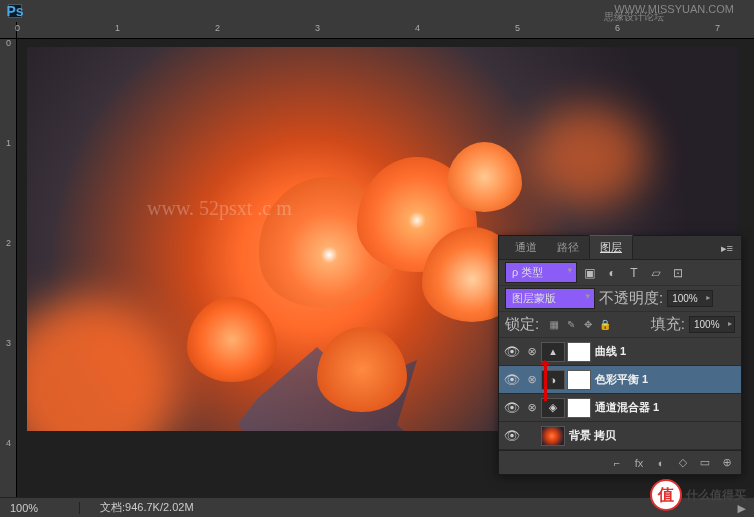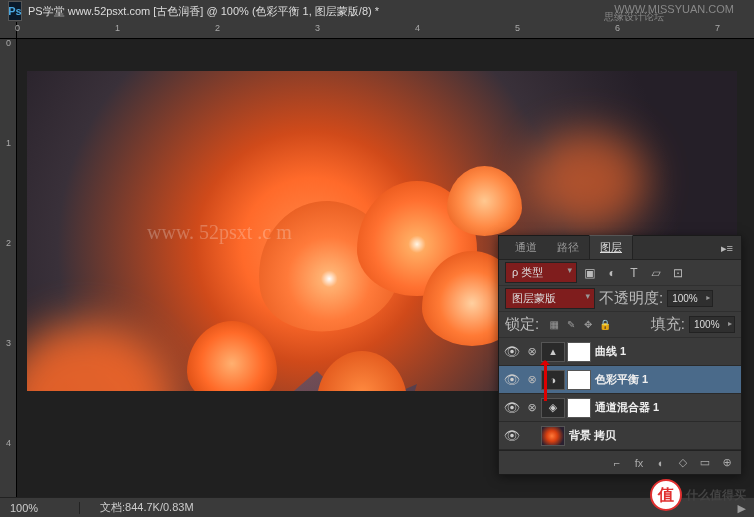--- a/index.html
+++ b/index.html
@@ -1,27 +1,27 @@
 <!DOCTYPE html>
 <html><head>
 <meta charset="utf-8">
 <style>
 * { margin: 0; padding: 0; box-sizing: border-box; font-family: "Microsoft YaHei", sans-serif; }
 body { background: #1a1a1a; width: 754px; height: 517px; overflow: hidden; position: relative; color: #ccc; font-size: 11px; }
 .title-bar { background: #3a3a3a; height: 22px; padding: 4px 8px; font-size: 11px; color: #ddd; display: flex; align-items: center; }
-.ps-icon { width: 14px; height: 20px; background: #0a1a2a; color: #4aa8e0; font-size: 11px; font-weight: bold; display: inline-flex; align-items: center; justify-content: center; margin-right: 6px; border: 1px solid #555; }
+.ps-icon { width: 14px; height: 14px; background: #0a1a2a; color: #4aa8e0; font-size: 14px; font-weight: bold; display: inline-flex; align-items: center; justify-content: center; margin-right: 14px; border: 1px solid #555; }
 .top-label { position: absolute; top: 10px; right: 90px; color: #888; font-size: 10px; }
 .top-label2 { position: absolute; top: 3px; right: 20px; color: #888; font-size: 11px; }
 .ruler-h { background: #3a3a3a; height: 17px; border-bottom: 1px solid #000; display: flex; align-items: flex-end; position: relative; margin-left: 17px; }
 .ruler-h .num { position: absolute; top: 1px; font-size: 9px; color: #aaa; }
 .ruler-v { background: #3a3a3a; width: 17px; border-right: 1px solid #000; position: absolute; left: 0; top: 39px; bottom: 20px; }
 .ruler-v .num { font-size: 9px; color: #aaa; text-align: center; width: 17px; line-height: 8px; }
 .corner { position: absolute; left: 0; top: 22px; width: 17px; height: 17px; background: #3a3a3a; border-right: 1px solid #000; border-bottom: 1px solid #000; }
 .canvas-area { position: absolute; left: 17px; top: 39px; right: 0; bottom: 20px; background: #202020; overflow: hidden; }
-.canvas-img { position: absolute; left: 10px; top: 8px; width: 710px; height: 320px; background: radial-gradient(circle at 40% 55%, #ff8a4a 0%, #ff6a2a 15%, #d04a1a 25%, rgba(60,50,60,0.9) 55%, #251f28 80%); overflow: hidden; margin-top: 24px; }
+.canvas-img { position: absolute; left: 10px; top: 8px; width: 710px; height: 384px; background: radial-gradient(circle at 40% 55%, #ff8a4a 0%, #ff6a2a 15%, #d04a1a 25%, rgba(60,50,60,0.9) 55%, #251f28 80%); overflow: hidden; }
 .flower { position: absolute; border-radius: 50% 50% 50% 50% / 60% 60% 40% 40%; }
 .f1 { width: 140px; height: 130px; left: 230px; top: 130px; background: radial-gradient(circle at 50% 60%, #fff 0%, #ffb070 8%, #ff7a3a 40%, #e0551a 90%); transform: rotate(-10deg); }
 .f2 { width: 120px; height: 115px; left: 330px; top: 110px; background: radial-gradient(circle at 50% 55%, #fff5e5 0%, #ffaa60 10%, #ff7030 50%, #da4a10 95%); }
 .f3 { width: 100px; height: 95px; left: 395px; top: 180px; background: radial-gradient(circle at 50% 55%, #ffd0a0 0%, #ff7a35 45%, #d84810 95%); }
 .f4 { width: 90px; height: 85px; left: 160px; top: 250px; background: radial-gradient(circle at 50% 50%, #ffb070 0%, #ff6a28 50%, #c8400a 95%); }
 .f5 { width: 75px; height: 70px; left: 420px; top: 95px; background: radial-gradient(circle at 50% 50%, #ffc890 0%, #ff8a45 50%, #e55818 95%); }
 .f6 { width: 90px; height: 85px; left: 290px; top: 280px; background: radial-gradient(circle at 50% 50%, #ff8a40 0%, #e0551a 80%); }
 .blob { position: absolute; border-radius: 50%; filter: blur(20px); }
 .b1 { width: 180px; height: 180px; left: -30px; top: 250px; background: #ff6a28; opacity: 0.85; }
 .b2 { width: 120px; height: 100px; left: 500px; top: 60px; background: #ff6a28; opacity: 0.6; }
@@ -31,21 +31,21 @@
 .status-zoom { padding: 0 10px; border-right: 1px solid #222; width: 80px; }
 .status-doc { padding: 0 20px; }
 .status-arrow { position: absolute; right: 8px; top: 4px; color: #999; }
 
 .layers-panel { position: absolute; right: 12px; top: 235px; width: 244px; background: #3a3a3a; border: 1px solid #1a1a1a; box-shadow: 0 2px 10px rgba(0,0,0,0.5); color: #ccc; font-size: 11px; }
 .panel-tabs { display: flex; background: #323232; height: 24px; border-bottom: 1px solid #222; align-items: flex-end; padding-left: 6px; }
 .panel-tab { padding: 4px 10px; color: #999; cursor: pointer; }
 .panel-tab.active { background: #3a3a3a; color: #ddd; border-top: 1px solid #555; border-left: 1px solid #222; border-right: 1px solid #222; text-decoration: underline; }
 .panel-menu { margin-left: auto; padding: 4px 8px; color: #bbb; }
 .panel-row { display: flex; align-items: center; padding: 4px 6px; gap: 4px; border-bottom: 1px solid #2f2f2f; height: 26px; }
-.dd { background: #7f1d1d; border: 1px solid #222; padding: 2px 18px 2px 6px; position: relative; color: #ddd; font-size: 11px; }
+.dd { background: #8b5cf6; border: 1px solid #222; padding: 2px 18px 2px 6px; position: relative; color: #ddd; font-size: 11px; }
 .dd::after { content: "▾"; position: absolute; right: 4px; top: 2px; font-size: 9px; color: #999; }
 .icon-btn { width: 18px; height: 16px; display: inline-flex; align-items: center; justify-content: center; color: #bbb; font-size: 12px; }
 .pct-box { background: #2f2f2f; border: 1px solid #222; padding: 2px 12px 2px 4px; width: 46px; font-size: 10px; position: relative; color: #ddd; }
 .pct-box::after { content: "▸"; position: absolute; right: 2px; top: 2px; font-size: 8px; color: #999; }
 .label { color: #bbb; font-size: 15px; }
 .lock-icons { display: flex; gap: 3px; margin-left: 4px; }
 .lock-icons span { width: 14px; height: 14px; display: inline-flex; align-items: center; justify-content: center; font-size: 10px; color: #999; }
 
 .layer-list { max-height: 145px; overflow: hidden; }
 .layer-item { display: flex; align-items: center; height: 28px; border-bottom: 1px solid #2a2a2a; padding: 0 2px; }
@@ -63,21 +63,20 @@
 .red-arrow::before { content: ""; position: absolute; top: -6px; left: -4px; border: 5px solid transparent; border-bottom-color: #d00; }
 
 .badge-wm { position: absolute; right: 8px; bottom: 6px; display: flex; align-items: center; gap: 4px; font-size: 12px; color: #444; font-weight: bold; }
 .badge-circle { width: 32px; height: 32px; border-radius: 50%; background: #fff; border: 2px solid #e03030; color: #e03030; display: flex; align-items: center; justify-content: center; font-size: 16px; font-weight: bold; }
 </style>
 </head>
 <body>
 
 <div class="title-bar">
   <span class="ps-icon">Ps</span>
-  <span>PS学堂  www.52psxt.com [古色润香] @ 100% (色彩平衡 1, 图层蒙版/8) *</span>
 </div>
 <div class="top-label">思缘设计论坛</div>
 <div class="top-label2">WWW.MISSYUAN.COM</div>
 
 <div class="corner"></div>
 <div class="ruler-h" id="rh">
     <div class="num" style="left: -2px;">0</div>
     <div class="num" style="left: 98px;">1</div>
     <div class="num" style="left: 198px;">2</div>
     <div class="num" style="left: 298px;">3</div>
@@ -183,21 +182,21 @@
     <span>◐</span>
     <span>◇</span>
     <span>▭</span>
     <span>⊕</span>
   </div>
 </div>
 
 <div class="status-bar">
   <div class="status-zoom">100%</div>
   <div class="status-doc">
-    <span>文档:</span><span>844.7K/0.83M</span>
+    <span>文档:</span><span>946.7K/2.02M</span>
   </div>
   <div class="status-arrow">▶</div>
 </div>
 
 <div class="badge-wm">
   <div class="badge-circle">值</div>
   <span>什么值得买</span>
 </div>
 
 </body></html>

